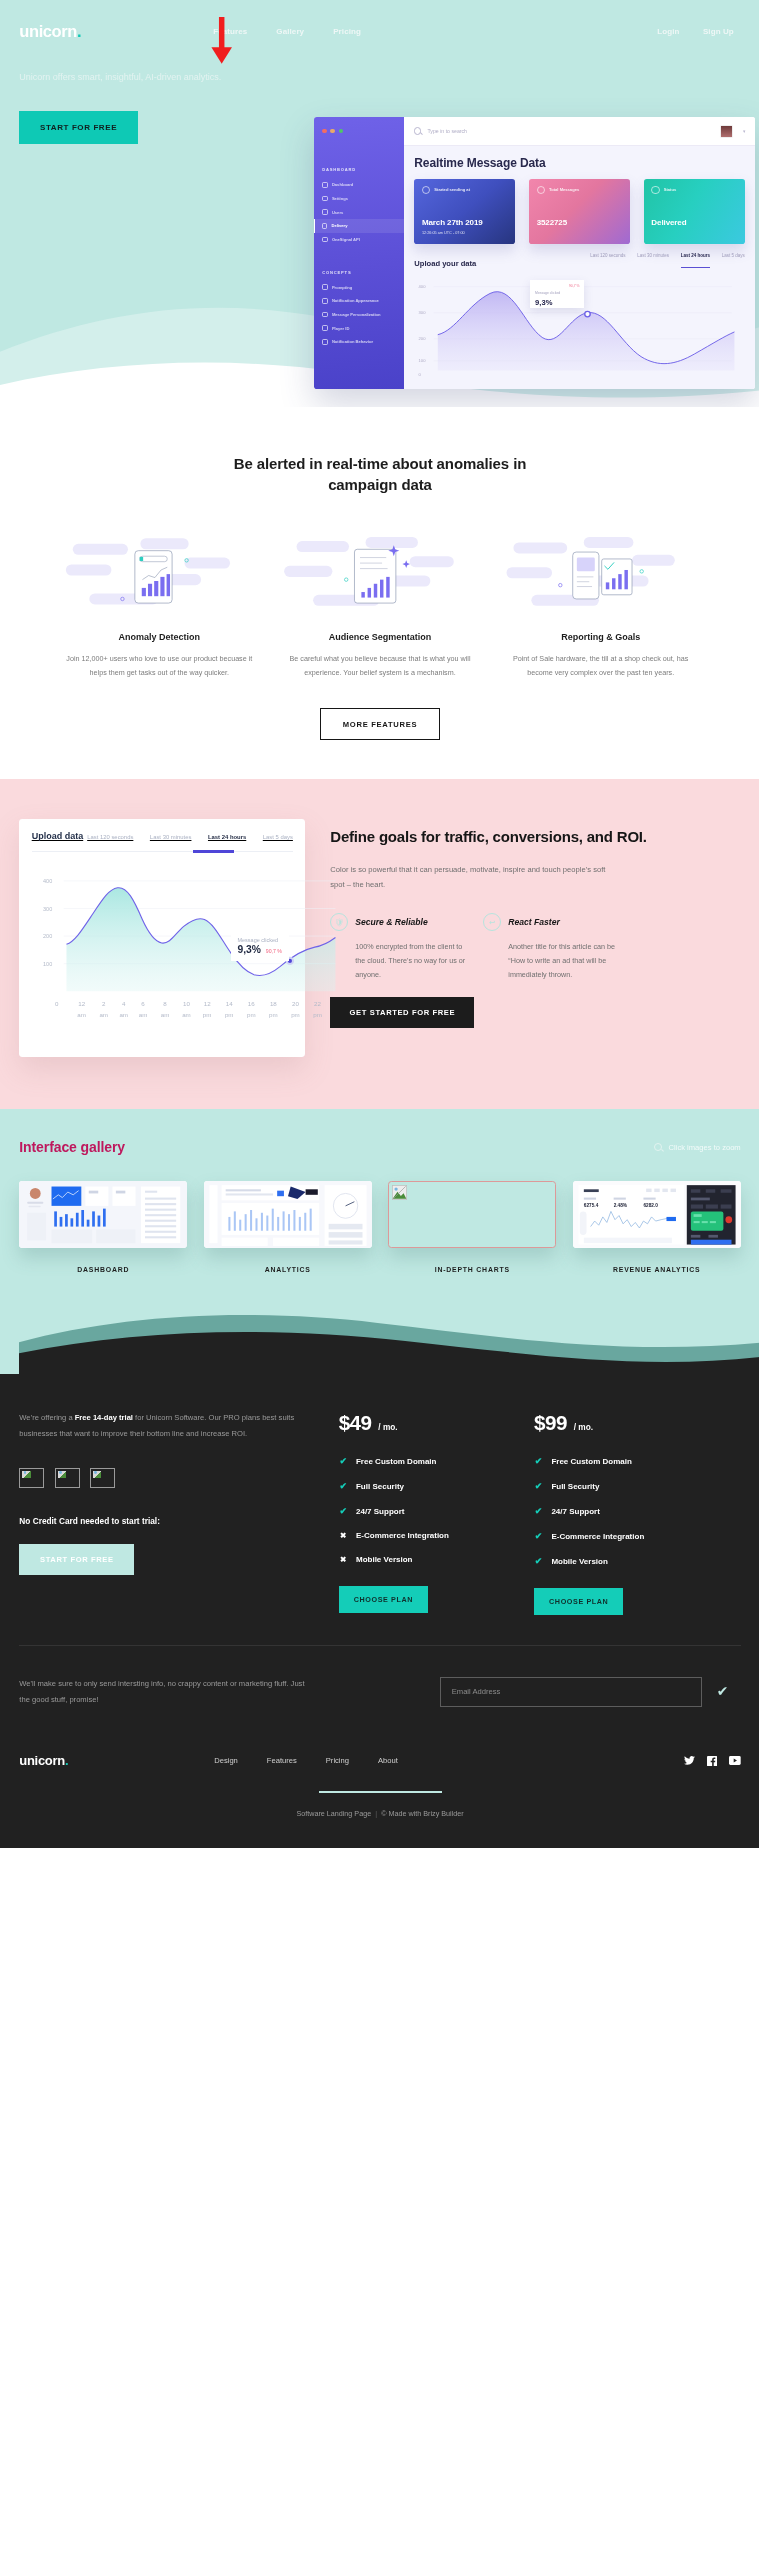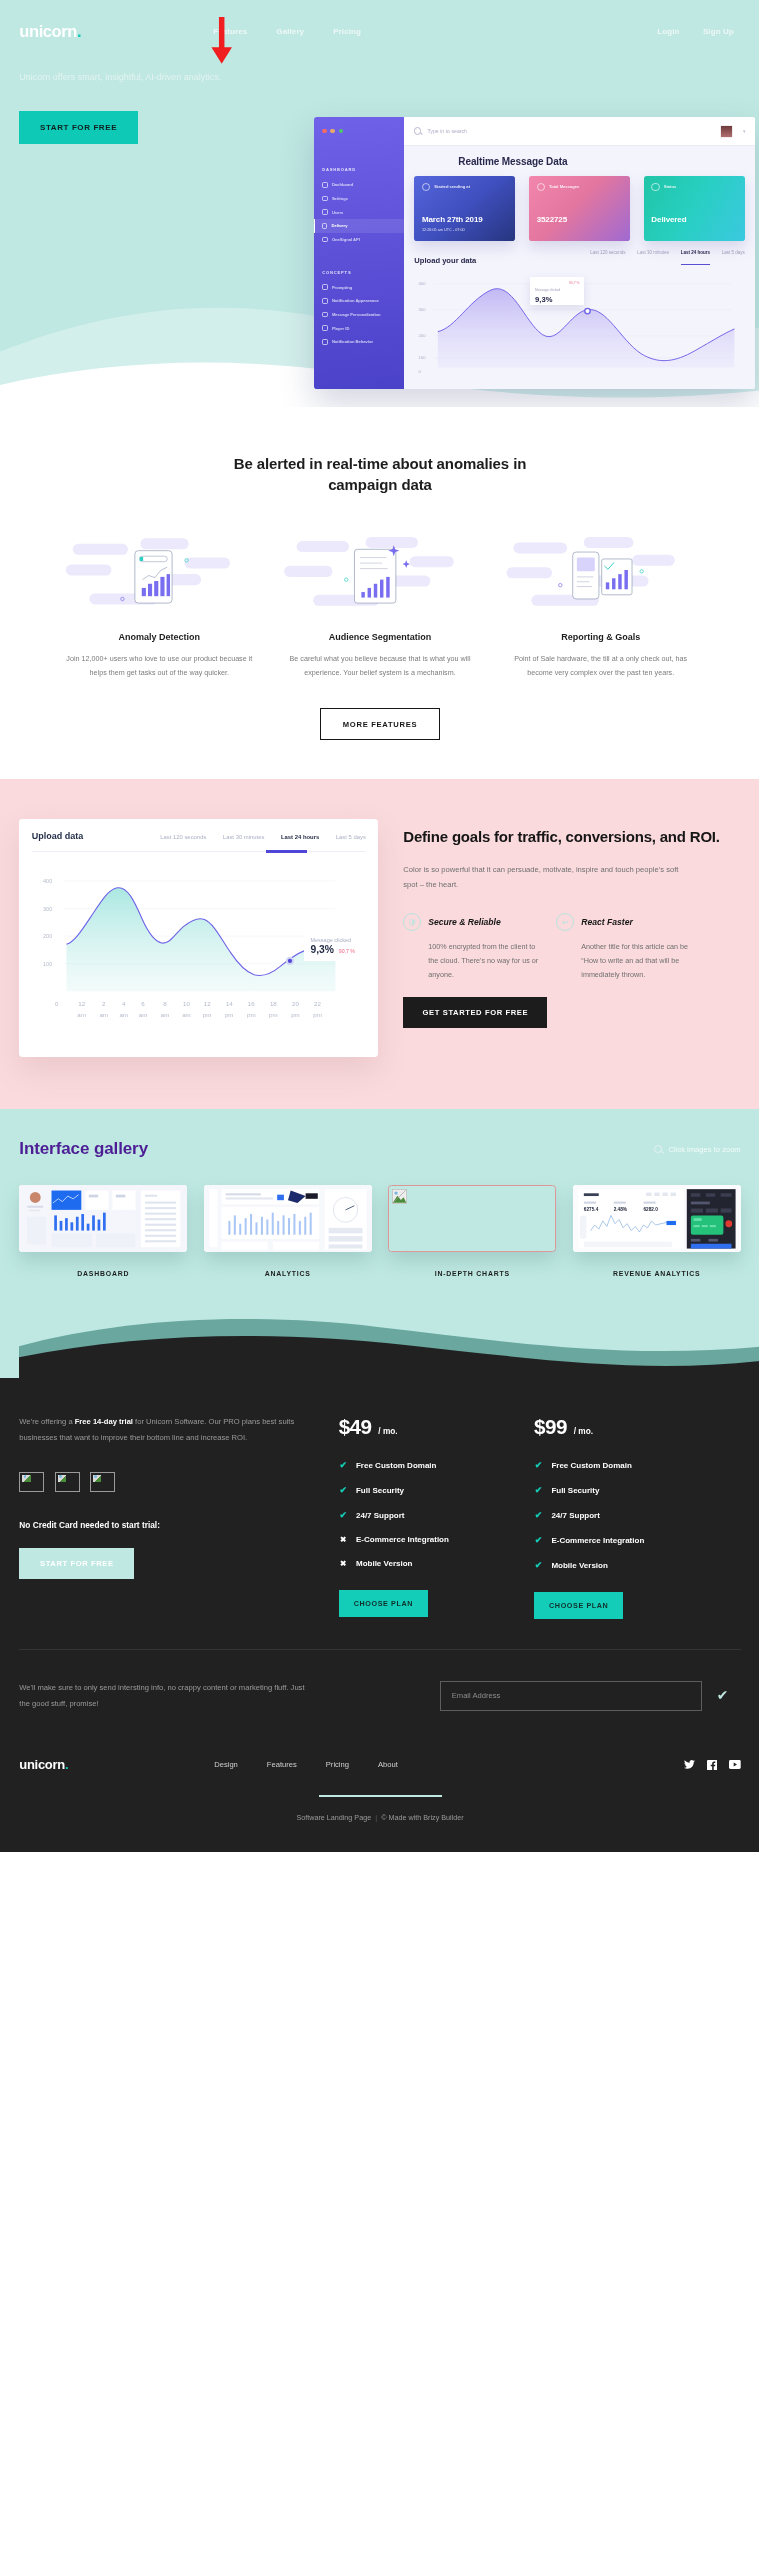--- a/index.html
+++ b/index.html
@@ -104,21 +104,21 @@
   .mock-search-ico { width: 7.6px; height: 7.6px; border: 0.8px solid #b9b6cf; border-radius: 50%; position: relative; flex: none; }
   .mock-search-ico::after { content:""; position:absolute; width:2.8px; height:0.8px; background:#b9b6cf; transform: rotate(45deg); right:-2.1px; bottom:0px; }
   .mock-search-txt { color: #b0adc6; font-size: 5.2px; }
   .mock-avatar {
     margin-left: auto; width: 13px; height: 13px; border-radius: 1.4px;
     background: linear-gradient(180deg,#6e3a3a,#b06e6e);
     border: 0.7px solid #eee;
   }
   .mock-caret { margin-left: 3.4px; color:#b9b6cf; font-size: 4.8px; }
   .mock-body { padding: 9.7px 10.3px 0 10.3px; }
-  .mock-h1 { color: #29294d; font-size: 10px; font-weight: 700; margin-bottom: 9px; letter-spacing: -0.1px; margin-left: 44px; }
+  .mock-h1 { color: #29294d; font-size: 12px; font-weight: 700; margin-bottom: 9px; letter-spacing: -0.1px; }
   .mock-cards { display: flex; gap: 13.8px; }
   .mcard { flex: 1; height: 65px; border-radius: 2.8px; padding: 6.9px 7.6px; position: relative; box-shadow: 0 6.9px 12.4px rgba(90,90,160,.18); }
   .mcard.c1 { background: linear-gradient(140deg,#5566dd 0%,#3f4fbe 50%,#27357f 100%); }
   .mcard.c2 { background: linear-gradient(135deg,#f286ac 0%,#e3769f 45%,#9f6ad2 100%); }
   .mcard.c3 { background: linear-gradient(120deg,#21c4a6 0%,#27cfc0 45%,#3bc9e0 100%); }
   .mcard-top { display: flex; align-items: center; gap: 4.1px; }
   .mcard-badge { width: 8.3px; height: 8.3px; border-radius: 50%; border: 0.7px solid rgba(255,255,255,.6); flex:none; }
   .mcard-label { color: rgba(255,255,255,.85); font-size: 4.1px; font-weight: 600; }
   .mcard-val { color: #fff; font-size: 8px; font-weight: 700; position: absolute; bottom: 16.5px; left: 7.6px; letter-spacing: -0.1px; text-align: center; }
   .mcard-sub { color: rgba(255,255,255,.8); font-size: 3.8px; position: absolute; bottom: 9px; left: 7.6px; }
@@ -149,22 +149,22 @@
   .feat-p { color: #7c7c7c; font-size: 7.2px; line-height: 2.0; }
   .btn-outline {
     margin-top: 27.6px; display: inline-block; border: 1.1px solid #161616; background: transparent;
     color: #161616; font-size: 7.6px; font-weight: 700; letter-spacing: 0.7px;
     padding: 10.3px 22px; cursor: pointer; font-family: inherit;
   }
 
   
   .goals { background: #fadadd; padding: 40px 19.3px 52px; display: flex; gap: 25px; }
   .goals-card {
-    width: 359px; background: #fff; border-radius: 3.4px; padding: 12.4px 12.4px 13.8px;
-    box-shadow: 0 12.4px 29px rgba(160,110,120,.17); height: 238px;
+    width: 286px; background: #fff; border-radius: 3.4px; padding: 12.4px 12.4px 13.8px;
+    box-shadow: 0 12.4px 29px rgba(160,110,120,.17); height: 238px; text-decoration: underline;
   }
   .gc-head { display: flex; align-items: baseline; }
   .gc-title { color: #24304a; font-size: 9px; font-weight: 700; }
   .gc-tabs { margin-left: auto; display: flex; gap: 16.5px; align-items: baseline; }
   .gc-tab { color: #a9b0c2; font-size: 5.9px; }
   .gc-tab.on { color: #1e2740; font-weight: 700; }
   .gc-rule { height: 0.7px; background: #eceff5; margin: 9.7px 0 0; position: relative; }
   .gc-rule i { position: absolute; right: 59px; top: -0.7px; width: 41px; height: 2.1px; background: #4f46d8; }
   .gc-chart { position: relative; height: 176px; margin-top: 4.1px; }
   .gc-tip { position: absolute; right: 4.1px; top: 77px; background: #fff; padding: 4.1px 6.9px 5.5px; }
@@ -190,21 +190,21 @@
   .gcol-p { color: #6f6f6f; font-size: 7.2px; line-height: 1.95; padding-left: 25px; }
   .btn-dark {
     margin-top: 15px; background: #1c1c1c; color: #fff; border: 0;
     font-size: 7.6px; font-weight: 700; letter-spacing: 0.6px;
     padding: 11px 19.3px; cursor: pointer; font-family: inherit;
   }
 
   
   .gallery { background: #bfe8e2; padding: 30px 19.3px 0; position: relative; }
   .gal-head { display: flex; align-items: center; margin-bottom: 26px; }
-  .gal-title { color: #4c1d95; font-size: 17px; font-weight: 700; letter-spacing: -0.1px; }
+  .gal-title { color: #be185d; font-size: 14px; font-weight: 700; letter-spacing: -0.1px; }
   .gal-zoom { margin-left: auto; display: flex; align-items: center; gap: 6.2px; color: #f3fbfa; font-size: 7.6px; }
   .gal-zoom-ico { width: 8.3px; height: 8.3px; border: 1px solid #e2f3f0; border-radius: 50%; position: relative; }
   .gal-zoom-ico::after { content:""; position:absolute; right:-2.8px; bottom:-0.7px; width:3.4px; height:1px; background:#e2f3f0; transform:rotate(45deg); }
   .gal-grid { display: flex; gap: 16.5px; }
   .gal-item { flex: 1; text-align: center; }
   .gal-shot {
     height: 67px; border-radius: 3.4px; background: #fff; overflow: hidden; position: relative;
     box-shadow: 0 9.7px 18px rgba(70,120,115,.22); cursor: pointer;
   }
   .gal-shot.broken { background: #bfe8e2; border: 0.7px solid #d99; }
@@ -536,21 +536,21 @@
                 <rect x="179" y="52" width="5" height="28"></rect>
             </g>
             <g stroke="#2ecec0" stroke-width="1.4" fill="none">
                 <path d="M150,46 l5,5 l9,-10"></path>
               </g>
             <circle cx="86" cy="74" r="2.5" fill="none" stroke="#7a6ef0" stroke-width="1"></circle>
             <circle cx="204" cy="54" r="2.5" fill="none" stroke="#2ecec0" stroke-width="1"></circle>
           </svg>
         </div>
         <h3 class="feat-h">Reporting &amp; Goals</h3>
-        <p class="feat-p">Point of Sale hardware, the till at a only check out, has become very complex over the past ten years.</p>
+        <p class="feat-p">Point of Sale hardware, the till at a shop check out, has become very complex over the past ten years.</p>
       </div>
     </div>
     <button class="btn-outline">MORE FEATURES</button>
   </section>
 
   <section class="goals">
     <div class="goals-card">
       <div class="gc-head">
         <div class="gc-title">Upload data</div>
         <div class="gc-tabs">

